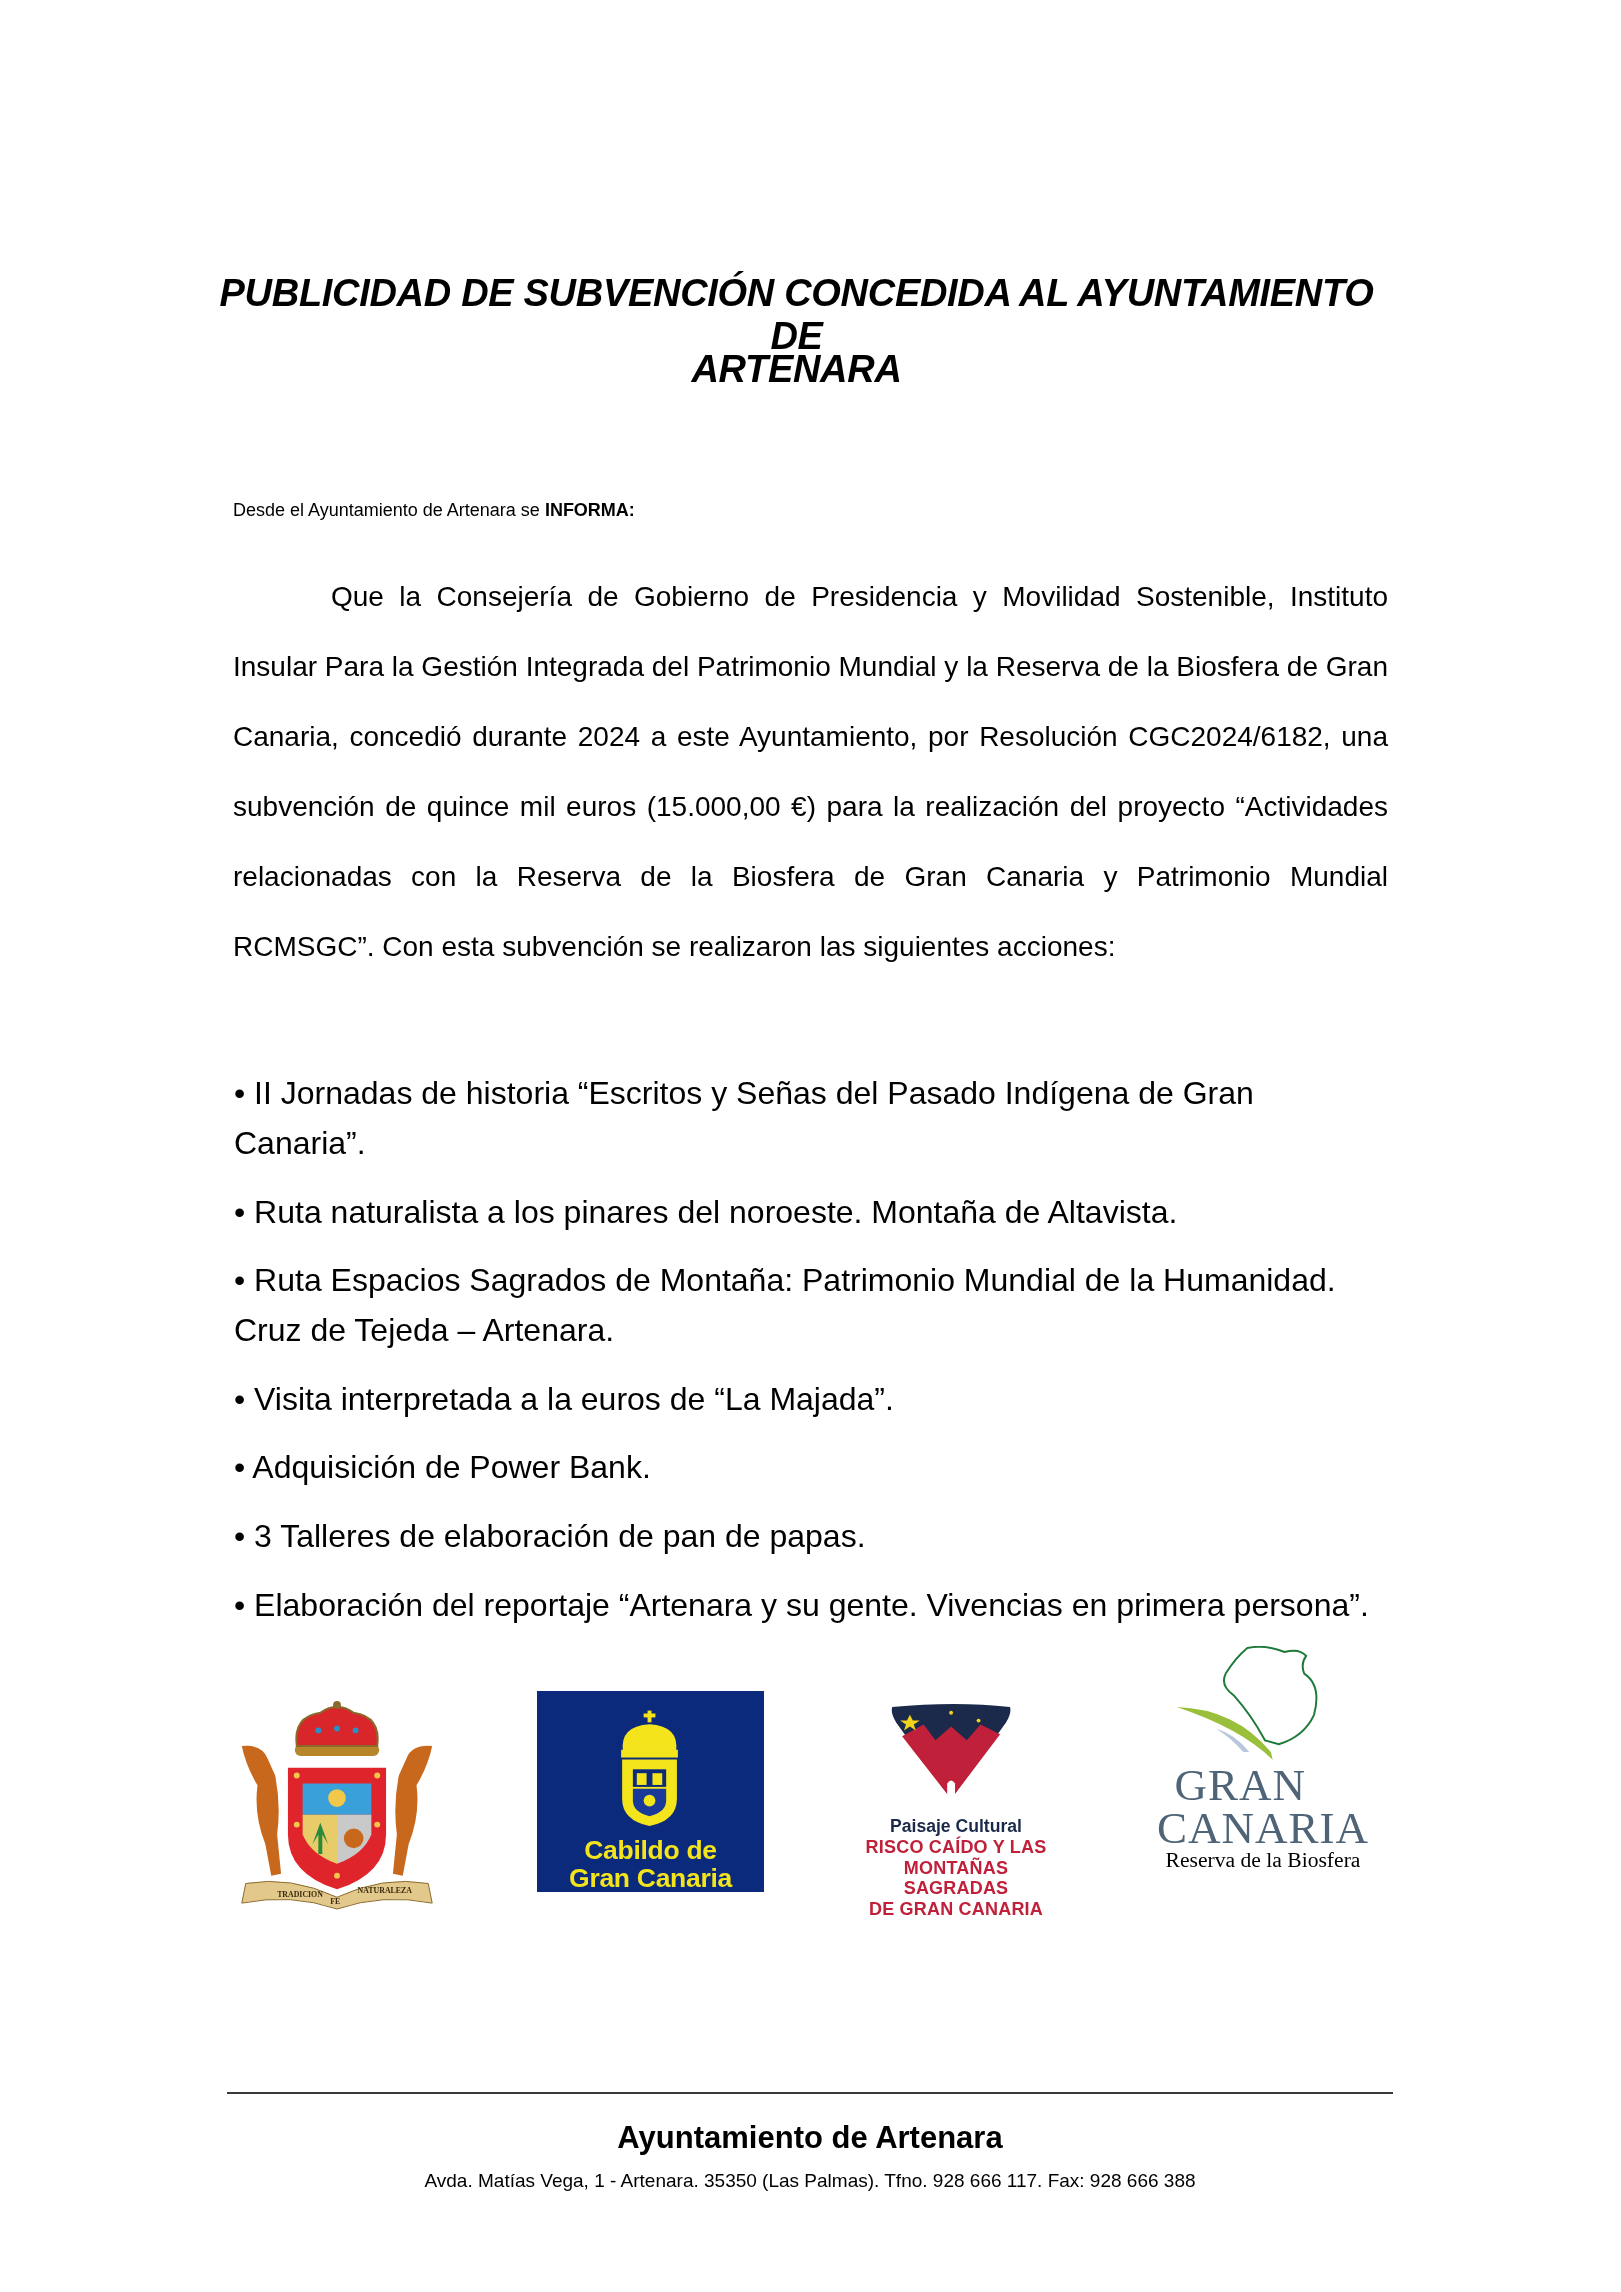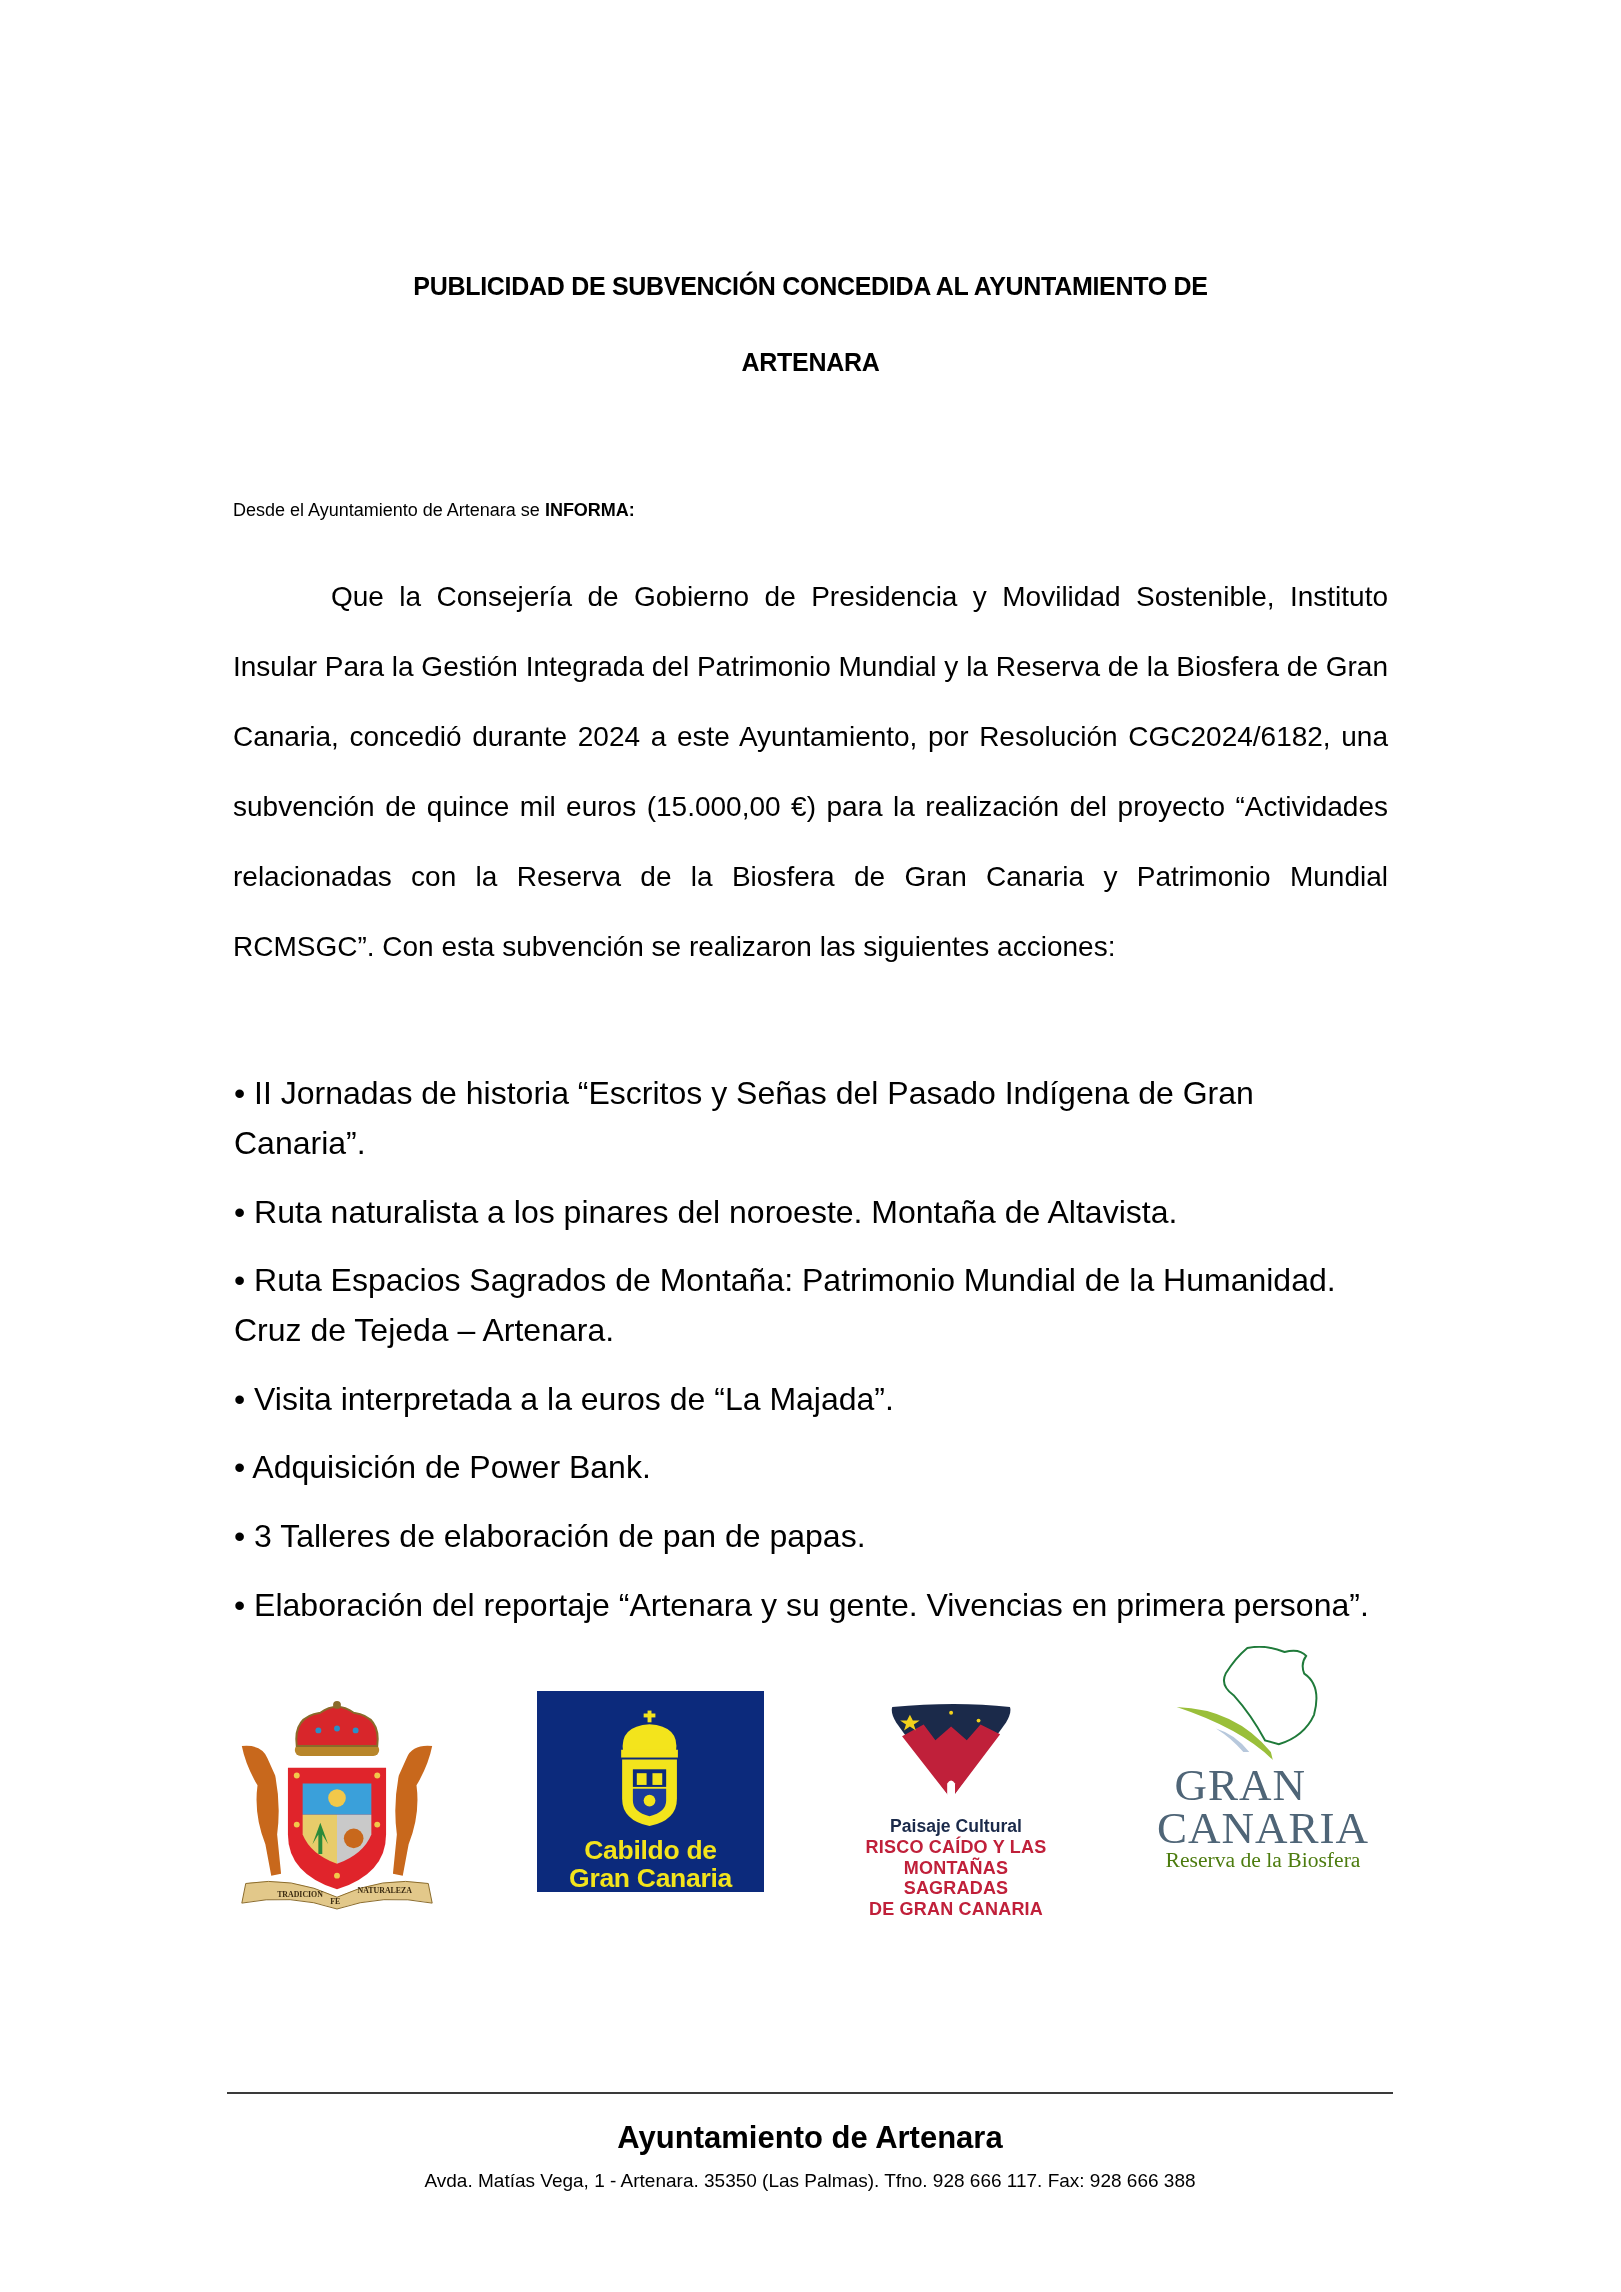--- a/index.html
+++ b/index.html
@@ -1,21 +1,21 @@
 <!DOCTYPE html>
 <html><head>
 <meta charset="utf-8">
 <style>
   html, body { margin: 0; padding: 0; background: #ffffff; }
   body { width: 1621px; height: 2293px; position: relative; overflow: hidden;
          font-family: "Liberation Sans", sans-serif; color: #000; }
   .page { position: absolute; left: 0; top: 0; width: 1621px; height: 2293px; }
 
-  .title { position: absolute; left: 233px; width: 1155px; text-align: center;
-           font-weight: bold; font-size: 25px; letter-spacing: -0.3px; }
+  .title { position: absolute; left: 219px; width: 1155px; text-align: center;
+           font-weight: bold; font-size: 38px; letter-spacing: -0.3px; font-style: italic; }
   .title.l1 { top: 272px; }
   .title.l2 { top: 348px; }
 
   .intro { position: absolute; left: 233px; top: 500px; font-size: 18px; }
   .intro b { font-weight: bold; }
 
   .para { position: absolute; left: 233px; top: 562px; width: 1155px;
           font-size: 28px; line-height: 70px; text-align: justify;
           text-indent: 98px; margin: 0; }
 
@@ -34,21 +34,21 @@
               font-weight: bold; font-size: 26.5px; line-height: 28px; top: 145px; letter-spacing: -0.3px; }
   .risco-l1 { position: absolute; left: 0; width: 100%; text-align: center; top: 115px;
               font-size: 17.6px; color: #1b2a4a; font-weight: bold; }
   .risco-l2 { position: absolute; left: 0; width: 100%; text-align: center; top: 136px;
               font-size: 18px; line-height: 20.6px; color: #c0203a; font-weight: bold; letter-spacing: 0.2px; }
   .bio-gran { position: absolute; left: 0; top: 118px; width: 100%; font-family: "Liberation Serif", serif;
               color: #4f6577; font-size: 45px; line-height: 43px; letter-spacing: 1px; }
   .bio-gran .g1 { position: absolute; left: 17.6px; top: 0; }
   .bio-gran .g2 { position: absolute; left: 0; top: 43px; }
   .bio-sub { position: absolute; left: 0; width: 100%; text-align: center; top: 202px;
-             font-family: "Liberation Serif", serif; color: #4d7c0f; font-size: 21.6px; }
+             font-family: "Liberation Serif", serif; color: #000000; font-size: 21.6px; }
 
   .footer-rule { position: absolute; left: 227px; top: 2092px; width: 1166px; height: 2px; background: #3a3a3a; }
   .footer-title { position: absolute; left: 227px; width: 1166px; top: 2120px; text-align: center;
                   font-weight: bold; font-size: 31px; }
   .footer-addr { position: absolute; left: 227px; width: 1166px; top: 2170px; text-align: center;
                  font-size: 19px; }
 </style>
 </head>
 <body>
 

